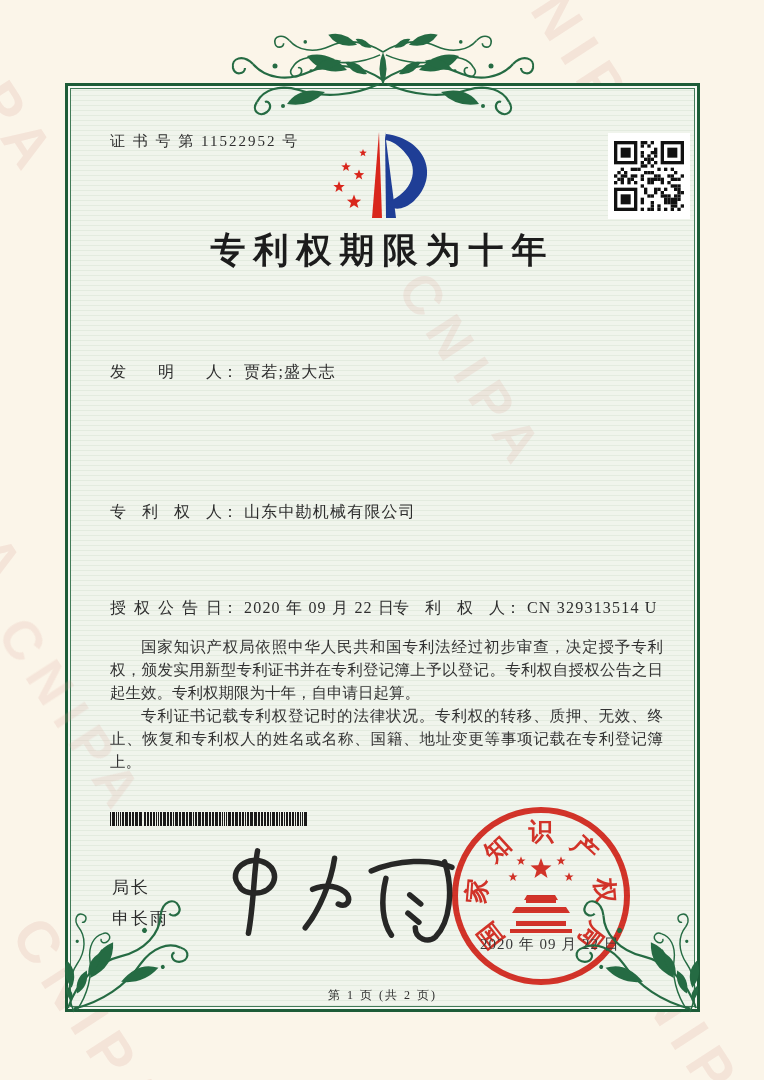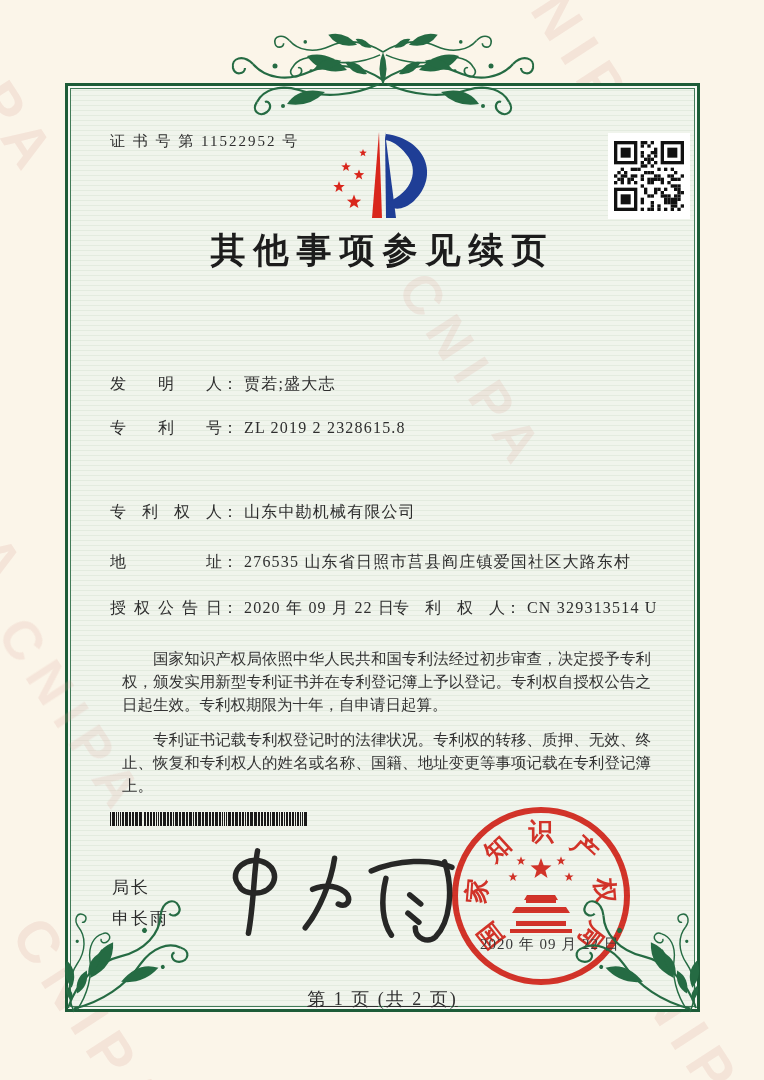--- a/index.html
+++ b/index.html
@@ -19,28 +19,28 @@
          display:flex;align-items:center;justify-content:center;}
   .title{position:absolute;left:0;top:141px;width:100%;text-align:center;
          font-size:35px;font-weight:bold;letter-spacing:8px;color:#1c1c1c;}
   .frow{position:absolute;left:42px;font-size:16px;white-space:nowrap;}
   .flabel{display:inline-block;width:112px;text-align:justify;text-align-last:justify;}
   .fcolon{margin-right:6px;}
   .fvalue{letter-spacing:1.2px;}
   .grant2{position:absolute;left:283px;top:0;}
   .paras{position:absolute;left:42px;top:549px;width:553px;font-size:15.5px;line-height:23px;
          text-align:justify;color:#333;}
-  .paras p{margin:12px;text-indent:2em;font-family:Liberation Serif, serif;}
+  .paras p{margin:0;text-indent:2em;font-family:Liberation Serif, serif;}
   .barcode{position:absolute;left:42px;top:726px;width:200px;height:14px;display:flex;}
   .barcode i{display:block;height:100%;background:#1a1a1a;}
   .director{position:absolute;left:44px;top:786px;font-size:17px;letter-spacing:2px;line-height:31px;}
   .sig{position:absolute;left:148px;top:752px;z-index:2;}
   .sealwrap{position:absolute;left:378px;top:715px;z-index:2;mix-blend-mode:multiply;opacity:.95;}
   .sealdate{position:absolute;left:412px;top:849px;font-size:15px;letter-spacing:1px;color:#3a3a3a;z-index:3;}
-  .pageind{position:absolute;left:0;top:901px;width:100%;text-align:center;font-size:18px;letter-spacing:2px;text-decoration:underline;}
+  .pageind{position:absolute;left:0;top:901px;width:100%;text-align:center;font-size:12px;letter-spacing:2px;}
   .footnote{position:absolute;left:0;top:1026px;width:100%;text-align:center;font-size:15px;
             letter-spacing:3px;z-index:2;}
   .footnote span{background:#fdfaf2;padding:4px 16px;}
   .orn{position:absolute;left:0;top:0;width:764px;height:1080px;z-index:4;pointer-events:none;}
 </style>
 </head>
 <body>
 
 <div class="page">
 
@@ -188,33 +188,27 @@
           <rect x="26.666666666666668" y="66.66666666666667" width="3.3333333333333335" height="3.3333333333333335" fill="#111"></rect>
           <rect x="33.333333333333336" y="66.66666666666667" width="3.3333333333333335" height="3.3333333333333335" fill="#111"></rect>
           <rect x="36.66666666666667" y="66.66666666666667" width="3.3333333333333335" height="3.3333333333333335" fill="#111"></rect>
           <rect x="43.333333333333336" y="66.66666666666667" width="3.3333333333333335" height="3.3333333333333335" fill="#111"></rect>
           <rect x="50" y="66.66666666666667" width="3.3333333333333335" height="3.3333333333333335" fill="#111"></rect>
           <rect x="56.66666666666667" y="66.66666666666667" width="3.3333333333333335" height="3.3333333333333335" fill="#111"></rect>
           <rect x="63.333333333333336" y="66.66666666666667" width="3.3333333333333335" height="3.3333333333333335" fill="#111"></rect>
         </svg>
     </div>
 
-    <div class="title">其他事项参见续页</div>
-
-    <div class="frow" style="top:288px">
+    <div class="title">专利权期限为十年</div>
+
+    <div class="frow" style="top:276px">
       <span class="flabel">发明人</span><span class="fcolon">：</span><span class="fvalue">贾若;盛大志</span>
-    </div>
-    <div class="frow" style="top:332px">
-      <span class="flabel">专利号</span><span class="fcolon">：</span><span class="fvalue">ZL 2019 2 2328615.8</span>
     </div>
     <div class="frow" style="top:416px">
       <span class="flabel">专利权人</span><span class="fcolon">：</span><span class="fvalue">山东中勘机械有限公司</span>
-    </div>
-    <div class="frow" style="top:466px">
-      <span class="flabel">地址</span><span class="fcolon">：</span><span class="fvalue">276535 山东省日照市莒县阎庄镇爱国社区大路东村</span>
     </div>
     <div class="frow" style="top:512px">
       <span class="flabel">授权公告日</span><span class="fcolon">：</span><span class="fvalue">2020 年 09 月 22 日</span>
       <span class="grant2">
         <span class="flabel">专利权人</span><span class="fcolon">：</span><span class="fvalue">CN 329313514 U</span>
       </span>
     </div>
 
     <div class="paras">
       <p>国家知识产权局依照中华人民共和国专利法经过初步审查，决定授予专利权，颁发实用新型专利证书并在专利登记簿上予以登记。专利权自授权公告之日起生效。专利权期限为十年，自申请日起算。</p>

